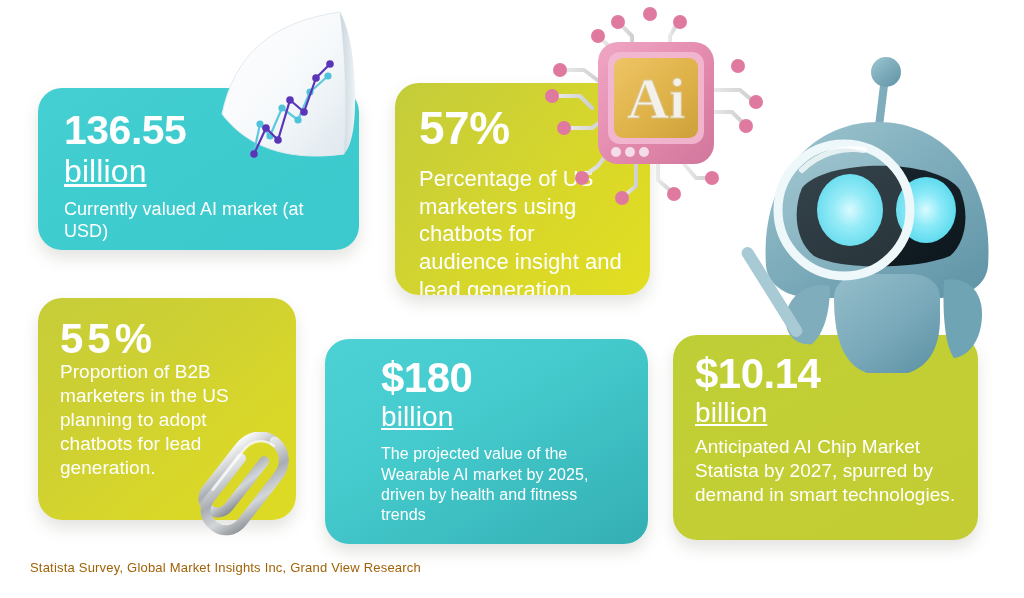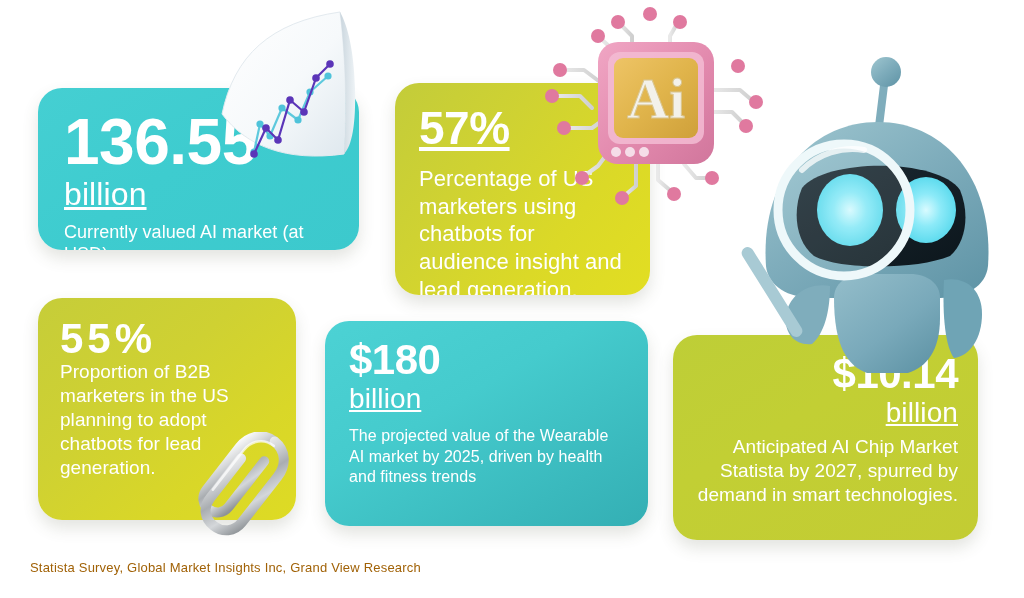--- a/index.html
+++ b/index.html
@@ -58,58 +58,59 @@
     margin: 0;
     letter-spacing: 0.05px;
   }
 
   
   #card-market-value {
     left: 38px; top: 88px; width: 321px; height: 162px;
     background: linear-gradient(145deg, #45cfd2 0%, #3ecccf 45%, #3cc9cd 100%);
   }
   #card-market-value .card-inner { padding: 22px 24px 0 26px; }
-  #card-market-value .stat-number { font-size: 64px; }
+  #card-market-value .stat-number { font-size: 41px; }
   #card-market-value .stat-unit { font-size: 32px; margin-top: 4px; }
   #card-market-value .stat-desc { font-size: 18px; margin-top: 9px; }
 
   
   #card-chatbot-usage {
     left: 395px; top: 83px; width: 255px; height: 212px;
     background: linear-gradient(130deg, #c3cc3a 0%, #cfd232 34%, #dbd927 68%, #e2de22 100%);
   }
   #card-chatbot-usage .card-inner { padding: 22px 22px 0 24px; }
-  #card-chatbot-usage .stat-number { font-size: 46px; text-decoration: underline; }
+  #card-chatbot-usage .stat-number { font-size: 46px; }
   #card-chatbot-usage .stat-desc { font-size: 22px; margin-top: 14px; }
 
   
   #card-b2b-adoption {
     left: 38px; top: 298px; width: 258px; height: 222px;
     background: linear-gradient(140deg, #c6cd39 0%, #cfd132 40%, #d9d728 72%, #dedb24 100%);
   }
   #card-b2b-adoption .card-inner { padding: 20px 24px 0 22px; }
   #card-b2b-adoption .stat-number { font-size: 42px; letter-spacing: 4px; }
   #card-b2b-adoption .stat-desc { font-size: 19px; }
 
   
   #card-wearable-ai {
-    left: 325px; top: 321px; width: 323px; height: 205px;
+    left: 325px; top: 339px; width: 323px; height: 205px;
     background: linear-gradient(150deg, #4cd2d4 0%, #45cbcd 40%, #3ab9bd 78%, #34afb4 100%);
+    padding-left: 32px;
   }
   #card-wearable-ai .card-inner { padding: 18px 22px 0 24px; }
   #card-wearable-ai .stat-number { font-size: 42px; }
   #card-wearable-ai .stat-unit { font-size: 28px; margin-top: 3px; }
   #card-wearable-ai .stat-desc { font-size: 16px; margin-top: 13px; }
 
   
   #card-ai-chip {
     left: 673px; top: 335px; width: 305px; height: 205px;
     background: linear-gradient(150deg, #bece37 0%, #c2cf34 40%, #c3cc33 100%);
   }
-  #card-ai-chip .card-inner { padding: 18px 20px 0 22px; text-align: right; }
+  #card-ai-chip .card-inner { padding: 18px 20px 0 22px; }
   #card-ai-chip .stat-number { font-size: 42px; }
   #card-ai-chip .stat-unit { font-size: 28px; margin-top: 3px; }
   #card-ai-chip .stat-desc { font-size: 19px; margin-top: 8px; }
 
   
   #source-note {
     position: absolute;
     left: 30px;
     top: 560px;
     font-size: 13px;

